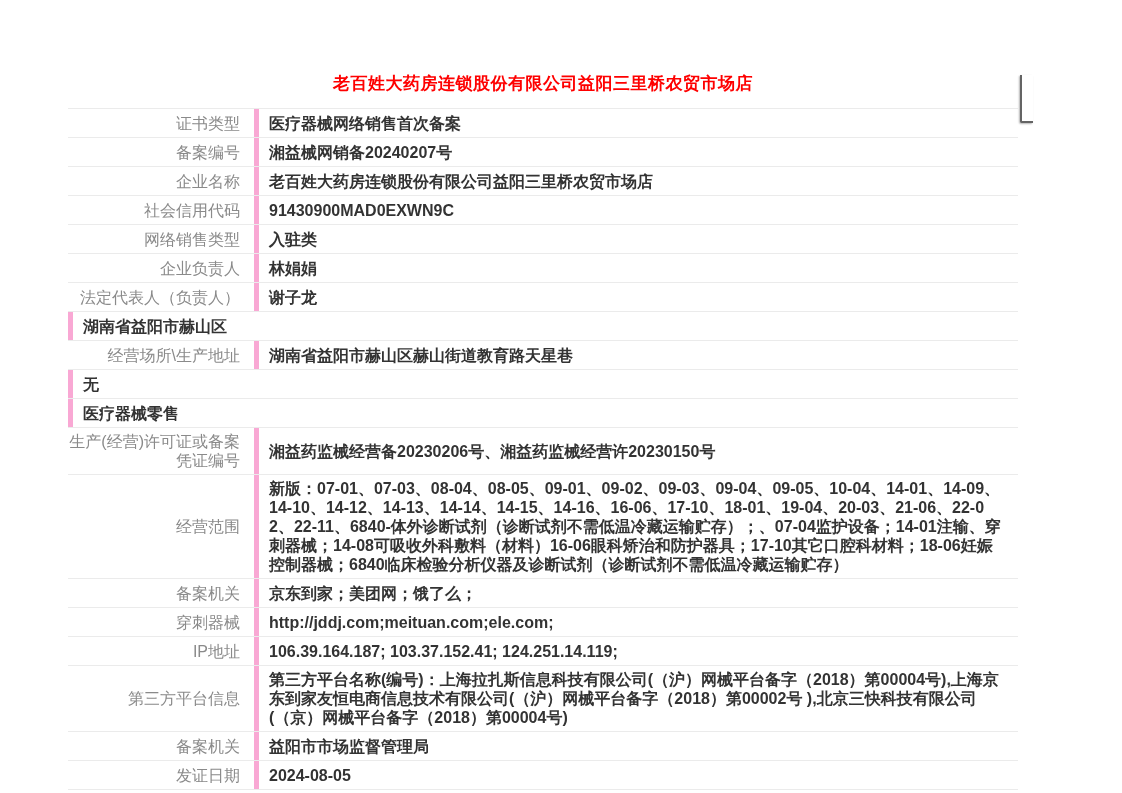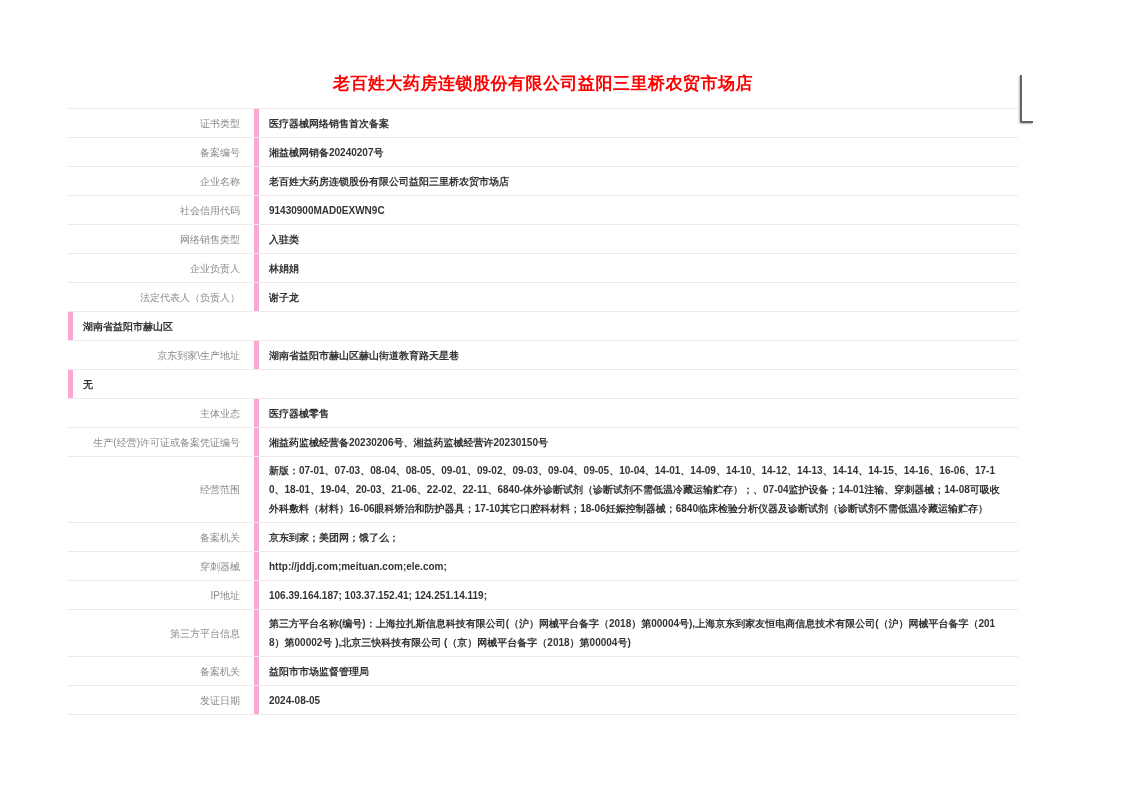--- a/index.html
+++ b/index.html
@@ -29,21 +29,21 @@
   .row{
     display:flex;
     align-items:stretch;
     border-top:1px solid #ebebeb;
   }
   .cell{
     box-sizing:border-box;
     min-height:28px;
     display:flex;
     align-items:center;
-    font-size:10px;
+    font-size:16px;
     line-height:19px;
   }
   .cell.label{
     flex:0 0 186px;
     width:186px;
     justify-content:flex-end;
     text-align:right;
     color:#8a8a8a;
     padding:4px 14px 4px 0;
   }
@@ -119,32 +119,31 @@
         <div class="cell value">
           <span class="value-inner">谢子龙</span>
         </div>
       </div>
       <div class="row">
         <div class="cell value">
           <span class="value-inner">湖南省益阳市赫山区</span>
         </div>
       </div>
       <div class="row">
-        <div class="cell label">京东到家\生产地址</div>
+        <div class="cell label">经营场所\生产地址</div>
         <div class="cell value">
           <span class="value-inner">湖南省益阳市赫山区赫山街道教育路天星巷</span>
         </div>
       </div>
       <div class="row">
         <div class="cell value">
           <span class="value-inner">无</span>
         </div>
       </div>
       <div class="row">
-        <div class="cell label">主体业态</div>
         <div class="cell value">
           <span class="value-inner">医疗器械零售</span>
         </div>
       </div>
       <div class="row">
         <div class="cell label">生产(经营)许可证或备案凭证编号</div>
         <div class="cell value">
           <span class="value-inner">湘益药监械经营备20230206号、湘益药监械经营许20230150号</span>
         </div>
       </div>

